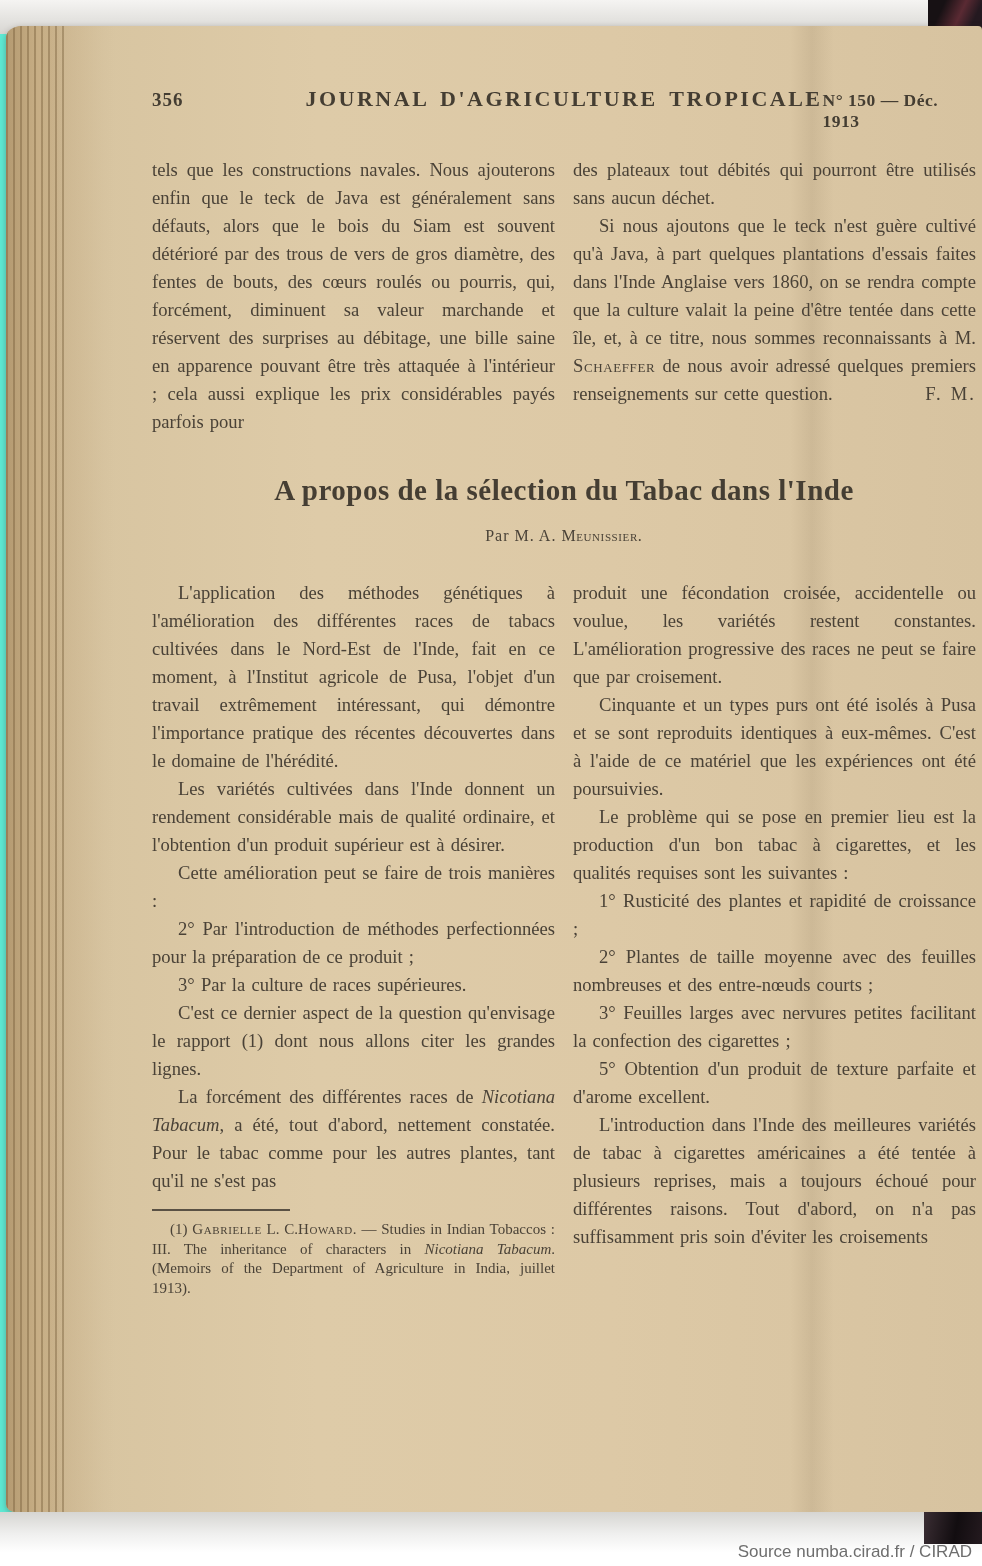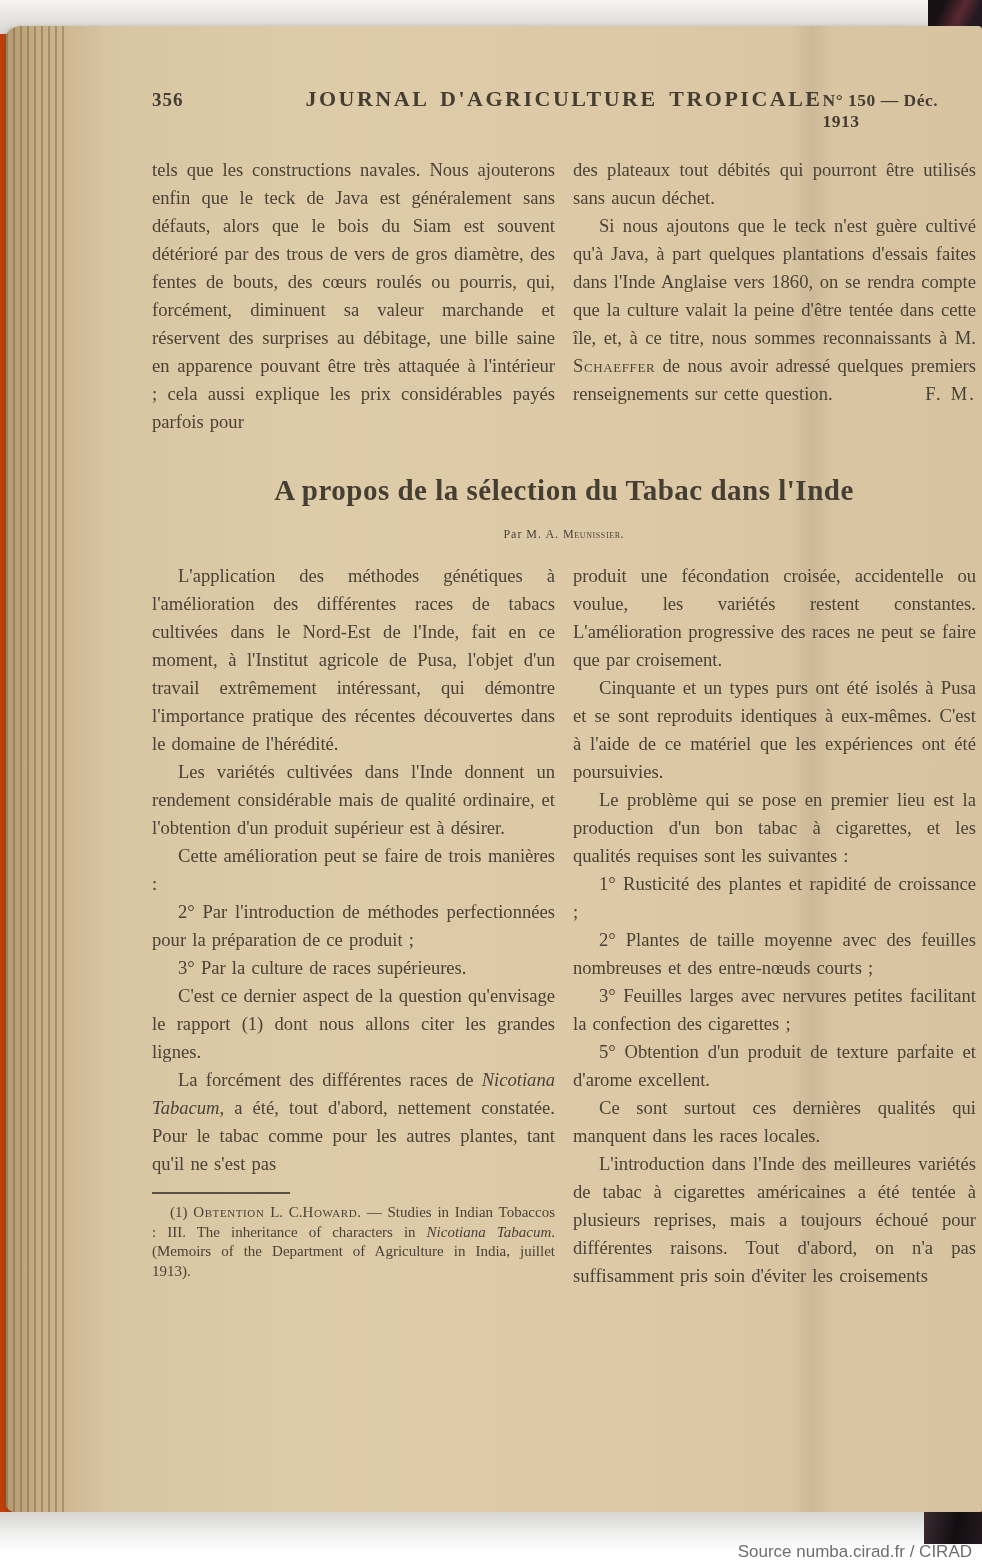--- a/index.html
+++ b/index.html
@@ -2,21 +2,21 @@
 <html><head>
 <meta charset="utf-8">
 <style>
   html,body{margin:0;padding:0;}
   body{
     width:982px;height:1566px;
     background:#ffffff;
     font-family:"Liberation Serif", serif;
     overflow:hidden;
   }
-  .scene{position:relative;width:982px;height:1566px;overflow:hidden;background:#c2410c;}
+  .scene{position:relative;width:982px;height:1566px;overflow:hidden;background:#5eead4;}
 
   
   .top-band{position:absolute;top:0;left:0;right:0;height:34px;
     background:linear-gradient(180deg,#f5f4f2 0%,#e3e2df 60%,#d8d6d2 100%);}
   .cover-top-right{position:absolute;top:0;right:0;width:54px;height:36px;
     background:linear-gradient(115deg,#171114 25%,#5a2a33 55%,#241920 78%);}
 
   
   .page{position:absolute;top:26px;left:6px;width:976px;height:1486px;
     background:
@@ -37,29 +37,29 @@
 
   .page-header{display:grid;grid-template-columns:1fr auto 1fr;align-items:baseline;
     font-weight:bold;color:#443d32;}
   .page-num{justify-self:start;font-size:19px;letter-spacing:1px;}
   .journal-title{font-size:22px;letter-spacing:2.5px;word-spacing:4px;}
   .issue{justify-self:end;font-size:17.5px;letter-spacing:.5px;}
 
   .two-col{display:flex;gap:18px;text-align:justify;
     font-size:18.6px;line-height:28px;word-spacing:1.5px;}
   .teak{margin-top:24px;}
-  .main-body{margin-top:20px;}
+  .main-body{margin-top:34px;}
   .col{flex:1 1 0;min-width:0;}
   .para{margin:0;text-indent:26px;}
   .para.no-indent{text-indent:0;}
   .sign{float:right;letter-spacing:2px;}
 
   .article-title{margin:38px 0 0;text-align:center;font-size:29px;font-weight:bold;
     letter-spacing:.5px;color:#453e33;}
-  .byline{margin-top:20px;text-align:center;font-size:12px;letter-spacing:1px;color:#4a4237;}
+  .byline{margin-top:20px;text-align:center;font-size:16px;letter-spacing:1px;color:#4a4237;}
 
   .s-i{font-style:italic;}
   .s-sc{font-variant:small-caps;letter-spacing:.6px;}
 
   .footnote-rule{width:138px;border-top:2px solid #5a5144;margin:14px 0 9px;}
   .footnote{font-size:15px;line-height:19.5px;text-align:justify;text-indent:18px;word-spacing:1px;}
 
   
   .bottom-band{position:absolute;top:1512px;left:0;right:0;height:54px;
     background:linear-gradient(180deg,#d6d5d2 0%,#efefee 40%,#ffffff 75%);text-align:center;}
@@ -106,31 +106,30 @@
           <div>
               <p class="para"><span>L'application des méthodes génétiques à l'amélioration des différentes races de tabacs cultivées dans le Nord-Est de l'Inde, fait en ce moment, à l'Institut agricole de Pusa, l'objet d'un travail extrêmement intéressant, qui démontre l'importance pratique des récentes découvertes dans le domaine de l'hérédité.</span></p>
               <p class="para"><span>Les variétés cultivées dans l'Inde donnent un rendement considérable mais de qualité ordinaire, et l'obtention d'un produit supérieur est à désirer.</span></p>
               <p class="para"><span>Cette amélioration peut se faire de trois manières :</span></p>
               <p class="para"><span>2° Par l'introduction de méthodes perfectionnées pour la préparation de ce produit ;</span></p>
               <p class="para"><span>3° Par la culture de races supérieures.</span></p>
               <p class="para"><span>C'est ce dernier aspect de la question qu'envisage le rapport (1) dont nous allons citer les grandes lignes.</span></p>
               <p class="para"><span>La forcément des différentes races de </span><span class="s-i">Nicotiana Tabacum</span><span>, a été, tout d'abord, nettement constatée. Pour le tabac comme pour les autres plantes, tant qu'il ne s'est pas</span></p>
             </div>
           <div class="footnote-rule"></div>
-          <div class="footnote"><span>(1) </span><span class="s-sc">Obtention</span><span> L. C.</span><span class="s-sc">Howard</span><span>. — Studies in Indian Tobaccos : III. The inheritance of characters in </span><span class="s-i">Nicotiana Tabacum</span><span>. (Memoirs of the Department of Agriculture in India, juillet 1913).</span></div>
+          <div class="footnote"><span>(1) </span><span class="s-sc">Gabrielle</span><span> L. C.</span><span class="s-sc">Howard</span><span>. — Studies in Indian Tobaccos : III. The inheritance of characters in </span><span class="s-i">Nicotiana Tabacum</span><span>. (Memoirs of the Department of Agriculture in India, juillet 1913).</span></div>
         </div>
         <div class="col">
             <p class="para no-indent"><span>produit une fécondation croisée, accidentelle ou voulue, les variétés restent constantes. L'amélioration progressive des races ne peut se faire que par croisement.</span></p>
             <p class="para"><span>Cinquante et un types purs ont été isolés à Pusa et se sont reproduits identiques à eux-mêmes. C'est à l'aide de ce matériel que les expériences ont été poursuivies.</span></p>
             <p class="para"><span>Le problème qui se pose en premier lieu est la production d'un bon tabac à cigarettes, et les qualités requises sont les suivantes :</span></p>
             <p class="para"><span>1° Rusticité des plantes et rapidité de croissance ;</span></p>
             <p class="para"><span>2° Plantes de taille moyenne avec des feuilles nombreuses et des entre-nœuds courts ;</span></p>
             <p class="para"><span>3° Feuilles larges avec nervures petites facilitant la confection des cigarettes ;</span></p>
             <p class="para"><span>5° Obtention d'un produit de texture parfaite et d'arome excellent.</span></p>
-            <p class="para"><span>Ce sont surtout ces dernières qualités qui manquent dans les races locales.</span></p>
             <p class="para"><span>L'introduction dans l'Inde des meilleures variétés de tabac à cigarettes américaines a été tentée à plusieurs reprises, mais a toujours échoué pour différentes raisons. Tout d'abord, on n'a pas suffisamment pris soin d'éviter les croisements</span></p>
           </div>
       </section>
 
     </div>
   </div>
 
   <div class="bottom-band">
     <div class="cover-bottom-right"></div>
     <div class="source">Source numba.cirad.fr / CIRAD</div>

